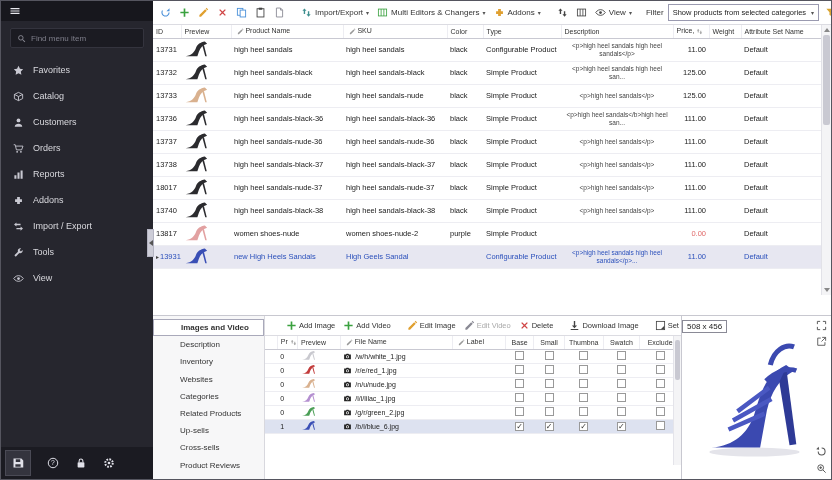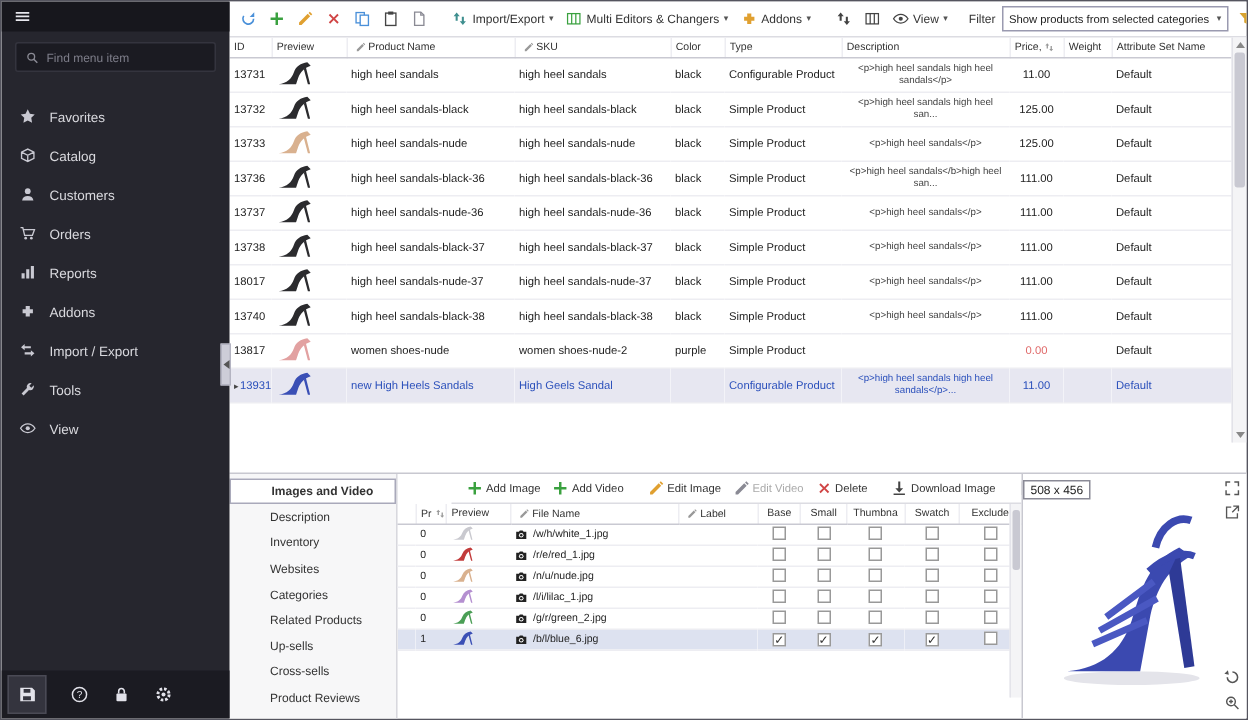--- a/index.html
+++ b/index.html
@@ -10,21 +10,21 @@
   .ic svg{width:100%;height:100%;display:block;}
 
   
   .sidebar{position:absolute;left:0;top:0;width:152px;height:478px;background:#26262e;color:#d9d9de;z-index:3;}
   .sb-top{height:20px;background:#17171d;display:flex;align-items:center;padding:0 8px;}
   .sb-top .ic{color:#e8e8ee;width:12px;height:12px;}
   .sb-search{margin:7px 9px 9px 9px;height:20px;background:#1b1b22;border:1px solid #34343e;border-radius:2px;display:flex;align-items:center;gap:5px;padding:0 6px;}
   .sb-search .ic{color:#8a8a94;width:9px;height:9px;}
   .sb-search input{background:transparent;border:none;outline:none;color:#a8a8b2;font-size:8px;width:100px;}
   .sb-search input::placeholder{color:#7e7e8a;}
-  .sb-item{height:26px;display:flex;align-items:flex-end;gap:9px;padding:0 12px;font-size:9px;cursor:pointer;}
+  .sb-item{height:26px;display:flex;align-items:center;gap:9px;padding:0 12px;font-size:9px;cursor:pointer;}
   .sb-item .ic{color:#c9c9d2;width:11px;height:11px;}
   .sb-sub{height:17px;display:flex;align-items:center;padding-left:34px;font-size:8px;color:#c4c4ce;cursor:pointer;}
   .sb-sub.selected{background:#7e3f9e;color:#fff;}
   .sb-bottom{position:absolute;bottom:0;left:0;right:0;height:32px;background:#1b1b22;display:flex;align-items:center;gap:16px;padding-left:4px;}
   .sb-disk{width:26px;height:26px;background:#34343e;border:1px solid #4a4a55;display:flex;align-items:center;justify-content:center;}
   .sb-bottom .ic{color:#e2e2ea;width:12px;height:12px;}
 
   
   .main{position:absolute;left:152px;top:0;right:0;bottom:0;background:#fff;}
   .toolbar{height:24px;border-bottom:1px solid #dcdce2;display:flex;align-items:center;gap:4px;padding:0 5px;font-size:8px;color:#333;white-space:nowrap;}
@@ -36,21 +36,21 @@
   
   .grid{position:absolute;top:24px;left:0;right:10px;height:266px;overflow:hidden;}
   table{border-collapse:collapse;width:100%;table-layout:fixed;}
   th{font-size:7px;color:#333;font-weight:normal;border-bottom:1px solid #c9c9d2;border-right:1px solid #ededf2;height:13px;text-align:left;padding:0 3px;white-space:nowrap;overflow:hidden;}
   th .hic{color:#999;width:7px;height:7px;display:inline-block;vertical-align:middle;margin-left:2px;}
   th .hic svg{width:100%;height:100%;}
   td{font-size:7.5px;color:#222;border-bottom:1px solid #ededf2;height:23px;padding:0 3px;vertical-align:middle;white-space:nowrap;overflow:hidden;}
   tr.selected td{background:#e7e7f1;color:#2b50bb;}
   .c-desc{text-align:center;font-size:6.5px;line-height:1.15;color:#444;white-space:normal;}
   tr.selected .c-desc{color:#2b50bb;}
-  .c-price{text-align:center;}
+  .c-price{text-align:right;}
   .c-price.zero{color:#e06a6a;}
   .shoe-ic{width:26px;height:18px;display:inline-block;line-height:0;}
   .shoe-ic svg{width:100%;height:100%;}
   .row-marker{display:none;color:#444;font-size:6px;margin-right:1px;}
   .row-marker.show{display:inline;}
 
   .vscroll{position:absolute;top:24px;right:0;width:10px;height:270px;background:#f4f4f6;border-left:1px solid #e2e2e8;}
   .varrow{position:absolute;left:2px;width:0;height:0;border-left:3px solid transparent;border-right:3px solid transparent;}
   .varrow.up{top:3px;border-bottom:4px solid #888;}
   .varrow.down{bottom:3px;border-top:4px solid #888;}
@@ -60,21 +60,21 @@
   .collapse-handle span{width:0;height:0;border-top:3px solid transparent;border-bottom:3px solid transparent;border-right:4px solid #555;}
 
   .grid-status{position:absolute;top:294px;left:0;right:0;height:14px;font-size:8px;color:#333;padding-left:95px;}
 
   
   .detail{position:absolute;left:0;right:0;top:314px;bottom:0;border-top:1px solid #c8c8d0;display:flex;background:#fff;}
   .d-tabs{width:112px;background:#f7f7f8;border-right:1px solid #d8d8de;padding-top:3px;}
   .d-tab{height:17.2px;display:flex;align-items:center;padding-left:27px;font-size:8px;color:#333;cursor:pointer;}
   .d-tab.selected{background:#fff;border:1px solid #a9a9ba;font-weight:bold;}
   .d-main{flex:1;position:relative;min-width:0;}
-  .d-toolbar{height:20px;border-bottom:1px solid #dcdce2;display:flex;align-items:center;gap:4px;padding:0 8px;font-size:7.5px;color:#333;white-space:nowrap;overflow:hidden;margin-left:36px;}
+  .d-toolbar{height:20px;border-bottom:1px solid #dcdce2;display:flex;align-items:center;gap:4px;padding:0 19px;font-size:7.5px;color:#333;white-space:nowrap;overflow:hidden;}
   .d-toolbar .tbtn{gap:2px;}
   .d-toolbar .disabled{color:#aaa;}
   .d-grid th{height:13px;font-size:7px;}
   .d-grid td{height:14px;font-size:7px;}
   .d-grid tr.selected td{background:#dde2f0;color:#222;}
   .mini-shoe{width:16px;height:11px;display:inline-block;line-height:0;}
   .mini-shoe svg{width:100%;height:100%;}
   .file-cell{display:flex;align-items:center;gap:3px;}
   .file-cell .ic{width:9px;height:9px;color:#222;}
   .cb{width:9px;height:9px;border:1px solid #999;background:#fff;display:inline-block;text-align:center;line-height:8px;font-size:8px;color:#333;}

